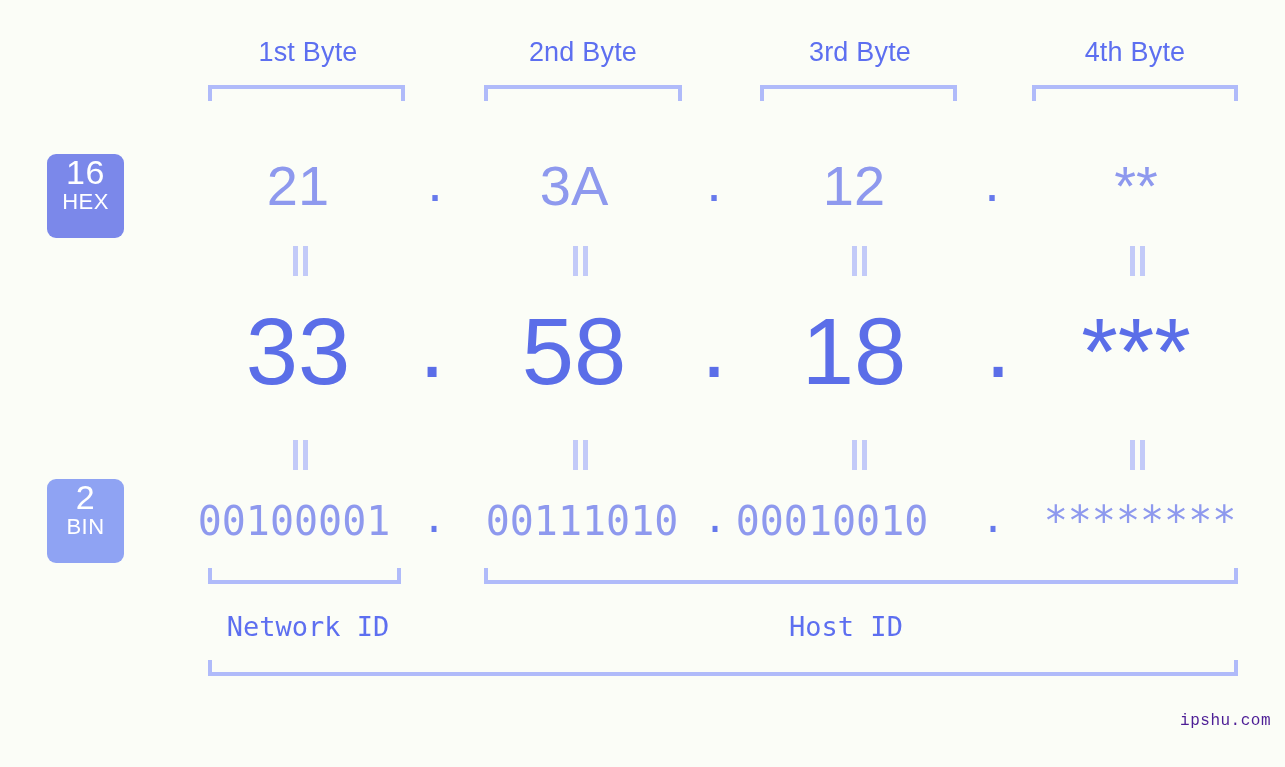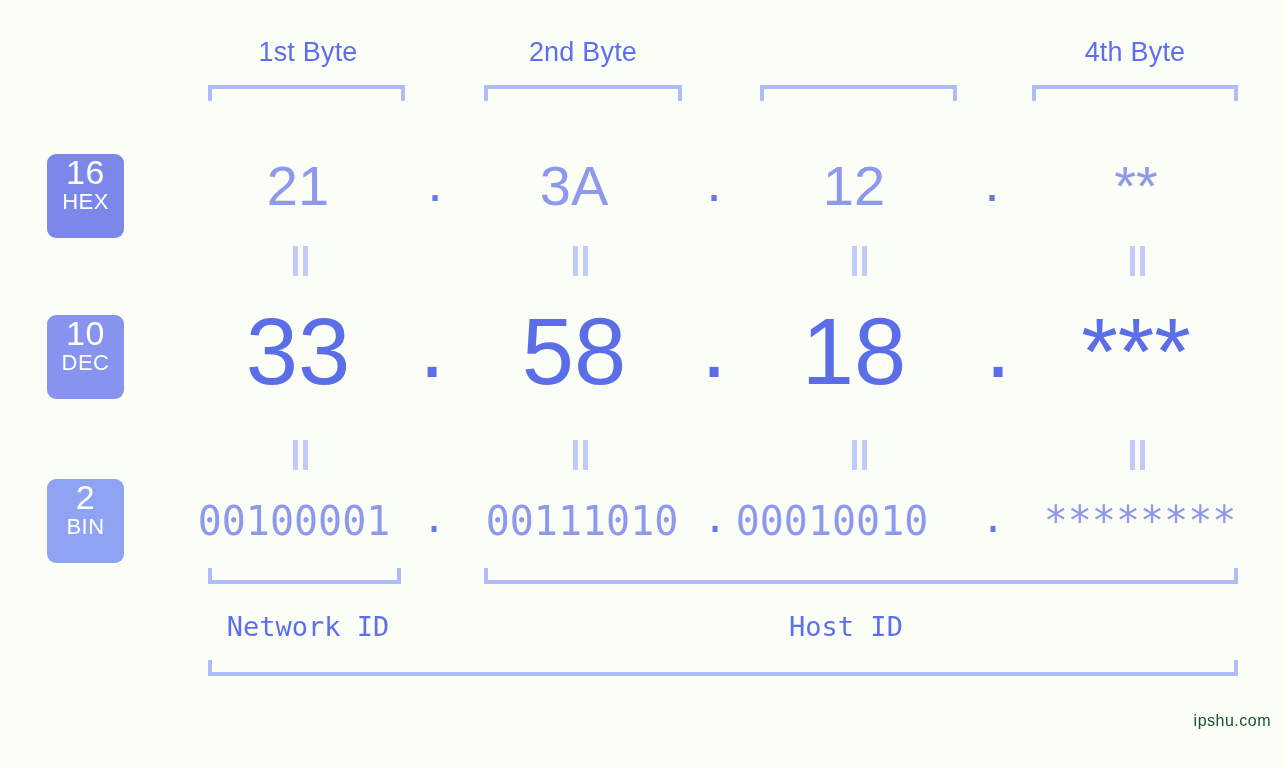--- a/index.html
+++ b/index.html
@@ -184,46 +184,43 @@
     color: #5d6ff0;
     font-family: "DejaVu Sans Mono", monospace;
     white-space: nowrap;
   }
 
   .watermark {
     position: absolute;
     right: 14px;
     top: 712px;
     font-size: 16px;
-    color: #14532d;
-    font-family: Liberation Sans, sans-serif;
+    color: #4c1d95;
+    font-family: Liberation Mono, monospace;
     letter-spacing: 0.5px;
   }
 </style>
 </head>
 <body>
 
 <div id="stage">
 
   <div class="byte-head" style="left:193px; width:230px;">1st Byte</div>
   <div class="byte-head" style="left:468px; width:230px;">2nd Byte</div>
+  <div class="byte-head" style="left:745px; width:230px;">3rd Byte</div>
   <div class="byte-head" style="left:1020px; width:230px;">4th Byte</div>
 
   <div class="bracket-top" style="left:208px; width:197px;"></div>
   <div class="bracket-top" style="left:484px; width:198px;"></div>
   <div class="bracket-top" style="left:760px; width:197px;"></div>
   <div class="bracket-top" style="left:1032px; width:206px;"></div>
 
   <div class="badge" id="badge-hex">
     <span class="num">16</span>
     <span class="abbr">HEX</span>
-  </div>
-  <div class="badge" id="badge-dec">
-    <span class="num">10</span>
-    <span class="abbr">DEC</span>
   </div>
   <div class="badge" id="badge-bin">
     <span class="num">2</span>
     <span class="abbr">BIN</span>
   </div>
 
   <div class="row-hex">
     <div class="cell" style="left:192px; width:212px;">21</div>
     <div class="cell dot" style="left:405px; width:60px;">.</div>
     <div class="cell" style="left:468px; width:212px;">3A</div>

